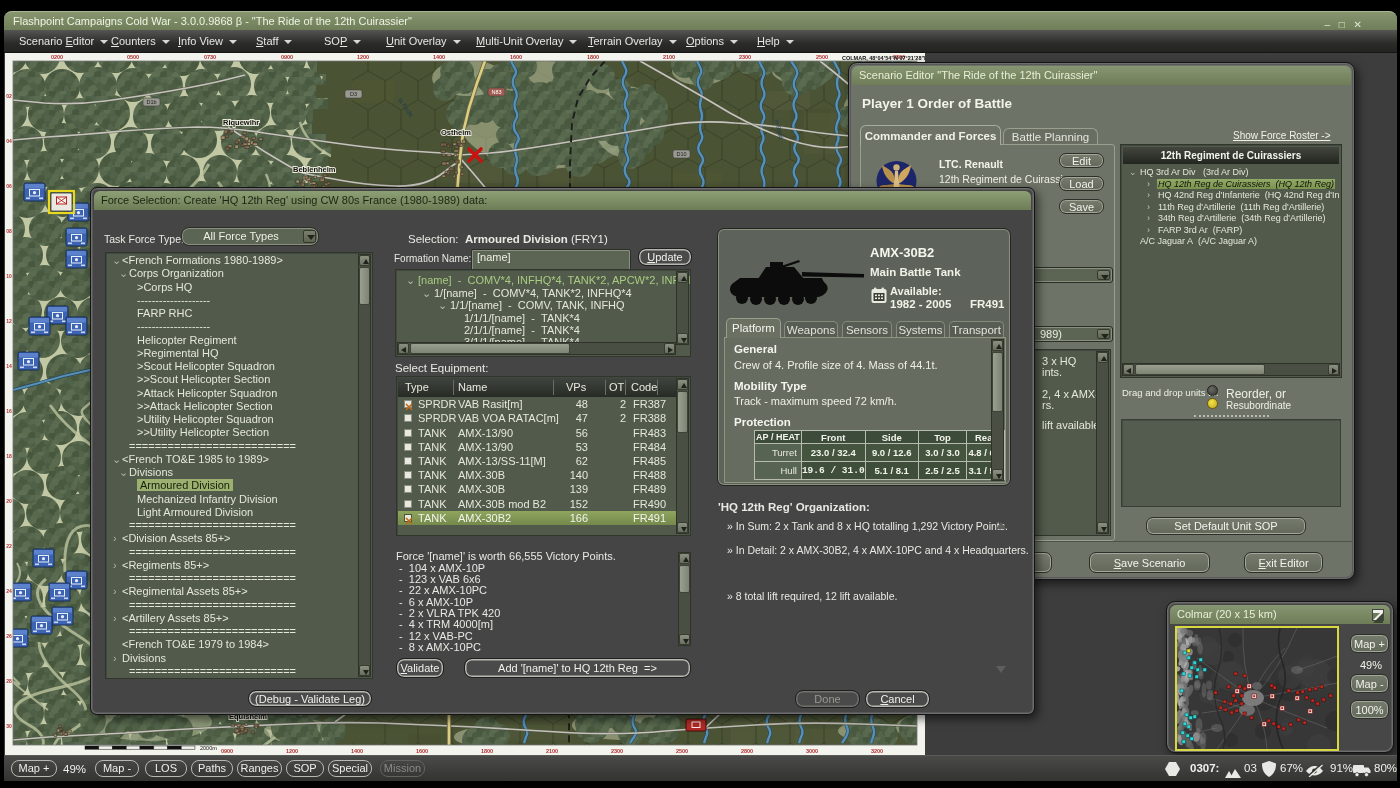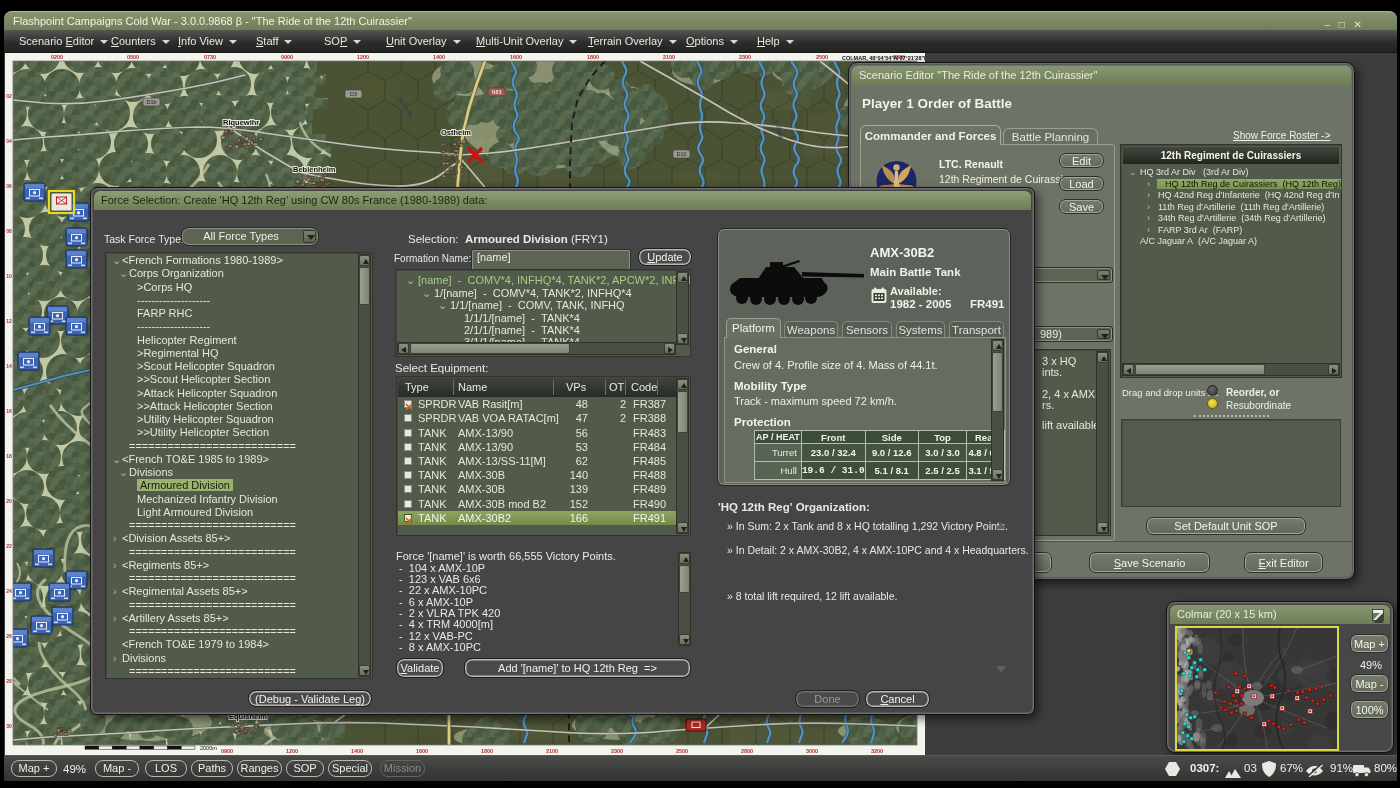--- a/index.html
+++ b/index.html
@@ -1276,40 +1276,40 @@
     <div class="sbv" style="right:1px;top:1px;bottom:1px;">
       <div class="sbtn sb-up" style="left:0;top:0;width:11px;height:11px;"></div>
       <div class="sbtn sb-dn" style="left:0;bottom:0;width:11px;height:11px;"></div>
     </div>
   </div>
 
   <div class="dtree" style="left:271px;top:81px;width:222px;height:234px;font-size:9px;">
     <div class="abs" style="left:2px;top:2px;right:2px;height:17px;background:linear-gradient(#42463f,#23261f);color:#f2f4ec;font-weight:bold;font-size:10px;text-align:center;line-height:17px;">12th Regiment de Cuirassiers</div>
     <div class="treerow" style="left:8px;top:22px;color:#b8bcae;">⌄</div>
     <div class="treerow" style="left:19px;top:22px;">HQ 3rd Ar Div&nbsp;&nbsp;&nbsp;(3rd Ar Div)</div>
-    <div class="treerow rowhl" style="left:36px;top:33.5px;padding:0 8px;">HQ 12th Reg de Cuirassiers&nbsp;&nbsp;(HQ 12th Reg)</div>
+    <div class="treerow rowhl" style="left:36px;top:33.5px;padding:0 1px;font-style:italic;">HQ 12th Reg de Cuirassiers&nbsp;&nbsp;(HQ 12th Reg)</div>
     <div class="treerow" style="left:26px;top:33.5px;color:#c8ccbc;">›</div>
     <div class="treerow" style="left:26px;top:45px;color:#c8ccbc;">›</div>
     <div class="treerow" style="left:37px;top:45px;">HQ 42nd Reg d'Infanterie&nbsp;&nbsp;(HQ 42nd Reg d'In</div>
     <div class="treerow" style="left:26px;top:56.5px;color:#c8ccbc;">›</div>
     <div class="treerow" style="left:37px;top:56.5px;">11th Reg d'Artillerie&nbsp;&nbsp;(11th Reg d'Artillerie)</div>
     <div class="treerow" style="left:26px;top:68px;color:#c8ccbc;">›</div>
     <div class="treerow" style="left:37px;top:68px;">34th Reg d'Artillerie&nbsp;&nbsp;(34th Reg d'Artillerie)</div>
     <div class="treerow" style="left:26px;top:79.5px;color:#c8ccbc;">›</div>
     <div class="treerow" style="left:37px;top:79.5px;">FARP 3rd Ar&nbsp;&nbsp;(FARP)</div>
     <div class="treerow" style="left:19px;top:91px;">A/C Jaguar A&nbsp;&nbsp;(A/C Jaguar A)</div>
     <div class="sbh" style="left:1px;right:1px;bottom:1px;">
       <div class="sbtn sb-lf" style="left:0;top:0;width:11px;height:11px;"></div>
       <div class="sbtn sb-rt" style="right:0;top:0;width:11px;height:11px;"></div>
       <div class="sthumbh" style="left:12px;top:0;width:130px;height:11px;"></div>
     </div>
   </div>
   <div class="abs" style="left:273px;top:324px;font-size:9.5px;color:#eef0e6;">Drag and drop units to:</div>
   <div class="abs" style="left:358px;top:322px;width:11px;height:11px;border-radius:50%;background:radial-gradient(circle at 40% 35%,#6a6a66,#33332f);border:1px solid #22221e;"></div>
-  <div class="abs" style="left:377px;top:324px;font-size:10px;color:#eef0e6;font-weight:bold;">Reorder, or</div>
+  <div class="abs" style="left:377px;top:324px;font-size:12px;color:#eef0e6;">Reorder, or</div>
   <div class="abs" style="left:358px;top:335px;width:11px;height:11px;border-radius:50%;background:radial-gradient(circle at 40% 35%,#f4e24a,#c0a818);border:1px solid #6a5a10;"></div>
   <div class="abs" style="left:377px;top:337px;font-size:10px;color:#eef0e6;">Resubordinate</div>
   <div class="abs" style="left:345px;top:352px;width:75px;height:1px;border-top:2px dotted #b8bcae;"></div>
   <div class="abs" style="left:272px;top:356px;width:220px;height:88px;background:#545c50;border:1px solid #3a3e34;box-shadow:inset 1px 1px 0 #454c41;"></div>
   <div class="gbtn" style="left:297px;top:454px;width:160px;height:18px;line-height:17px;">Set Default Unit SOP</div>
   <div class="abs" style="left:4px;top:478px;width:499px;height:1px;background:#7d8374;border-bottom:1px solid #4e5347;"></div>
   <div class="gbtn" style="left:150px;top:489px;width:53px;height:21px;line-height:20px;">st</div>
   <div class="gbtn" style="left:240px;top:489px;width:121px;height:21px;line-height:20px;"><u>S</u>ave Scenario</div>
   <div class="gbtn" style="left:395px;top:489px;width:79px;height:21px;line-height:20px;"><u>E</u>xit Editor</div>
 </div>

